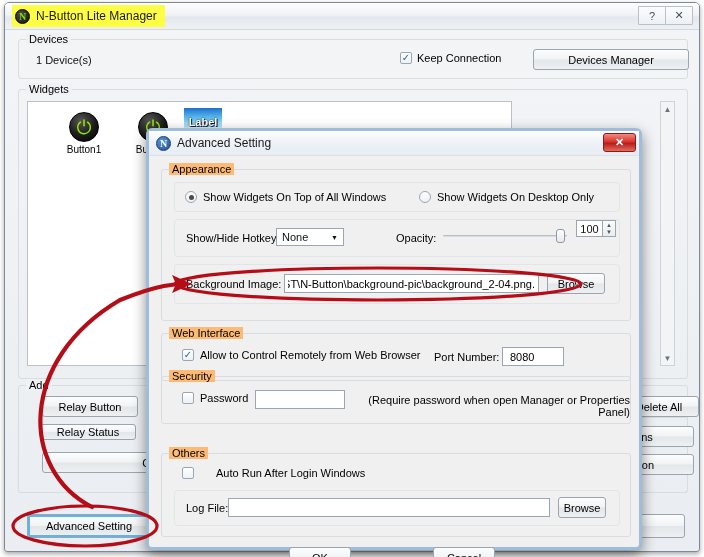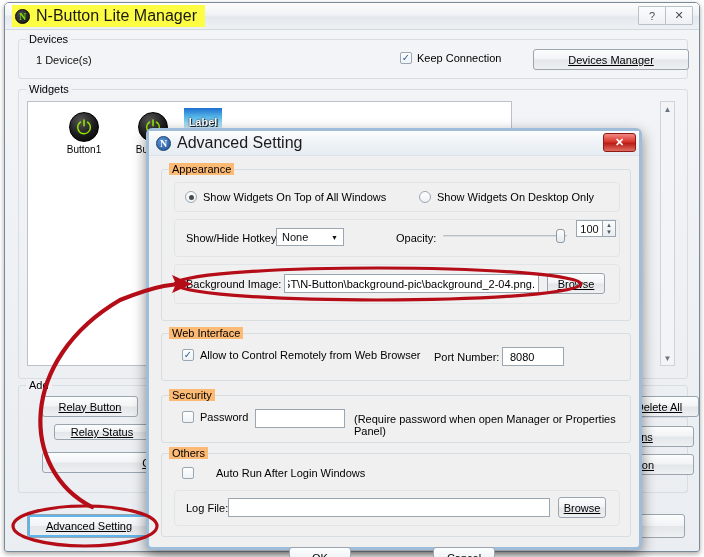--- a/index.html
+++ b/index.html
@@ -40,21 +40,21 @@
     background: radial-gradient(circle at 35% 30%, #4b4b4b, #111);
     color: #7ee000; font-weight: bold; font-size: 10px;
     display: flex; align-items: center; justify-content: center;
     font-family: "Liberation Serif", serif;
     border: 1px solid #000;
   }
   .nlogo.blue {
     background: radial-gradient(circle at 35% 30%, #5b93d8, #1e4f91);
     color: #ffffff; border: 1px solid #17406f;
   }
-  .title-text { font-size: 16px; color: #1a1a1a; }
+  .title-text { font-size: 12px; color: #1a1a1a; }
 
   .win-btns { position: absolute; right: 6px; top: 3px; display: flex; }
   .win-btn {
     width: 28px; height: 19px;
     border: 1px solid #b9c0c8;
     background: linear-gradient(to bottom,#fbfcfd,#eef1f4);
     display: flex; align-items: center; justify-content: center;
     font-size: 11px; color: #46505a; margin-left: -1px;
     border-radius: 1px;
   }
@@ -72,21 +72,20 @@
   }
 
   .btn {
     background: linear-gradient(to bottom,#fcfdfd 0%,#f1f3f5 48%,#e3e7ea 52%,#eef0f2 100%);
     border: 1px solid #9aa5b0;
     border-radius: 3px;
     font-size: 11px; color: #000;
     font-family: "Liberation Sans", sans-serif;
     display: flex; align-items: center; justify-content: center;
     text-align: center;
-    text-decoration: underline;
   }
   .btn.focus { outline: 2px solid #5fb4ea; outline-offset: -3px; }
 
   .chk {
     width: 12px; height: 12px; flex: 0 0 12px;
     border: 1px solid #9aa7b2;
     background: linear-gradient(to bottom,#fdfefe,#eef2f5);
     display: inline-flex; align-items: center; justify-content: center;
     color: #2f5e96; font-size: 10px; line-height: 1;
     border-radius: 2px;
@@ -263,21 +262,21 @@
 
       <div class="vscroll" style="left:641px; top:11px; width:15px; height:265px;">
         <div class="arw up">▲</div>
         <div class="arw dn">▼</div>
       </div>
     </div>
 
     <div class="group" style="left:13px; top:382px; width:670px; height:108px;">
       <span class="glabel">Add</span>
       <div class="btn" style="position:absolute; left:23px; top:10px; width:96px; height:21px;">Relay Button</div>
-      <div class="btn" style="position:absolute; left:35px; top:38px; width:96px; height:16px;">Relay Status</div>
+      <div class="btn" style="position:absolute; left:21px; top:38px; width:96px; height:16px;">Relay Status</div>
       <div class="btn" style="position:absolute; left:23px; top:66px; width:190px; height:21px; justify-content:flex-end; padding-right:8px;">Condition Status</div>
       <div class="btn" style="position:absolute; left:128px; top:10px; width:96px; height:21px; justify-content:flex-start; padding-left:10px;">A</div>
       <div class="btn" style="position:absolute; left:128px; top:38px; width:96px; height:21px; justify-content:flex-start; padding-left:10px;">A</div>
       <div class="btn" style="position:absolute; left:600px; top:10px; width:80px; height:21px;">Delete All</div>
     </div>
 
     <div class="group" style="left:500px; top:414px; width:183px; height:76px;">
       <div class="btn" style="position:absolute; left:108px; top:8px; width:80px; height:21px; justify-content:flex-start; padding-left:6px;">ditions</div>
       <div class="btn" style="position:absolute; left:108px; top:36px; width:80px; height:21px; justify-content:flex-start; padding-left:6px;">mation</div>
     </div>
@@ -344,21 +343,21 @@
       <div class="group d" style="left:12px; top:177px; width:470px; height:48px;padding-left:40px;">
         <span class="glabel">Web Interface</span>
         <div class="row" style="position:absolute; left:20px; top:15px; gap:6px;">
           <span class="chk">✓</span>
           <span class="lbl">Allow to Control Remotely from Web Browser</span>
         </div>
         <span class="lbl" style="position:absolute; left:272px; top:17px;">Port Number:</span>
         <div class="txtin" style="position:absolute; left:340px; top:13px; width:62px; height:19px; padding-left:7px;">8080</div>
       </div>
 
-      <div class="group d" style="left:12px; top:239px; width:470px; height:48px;">
+      <div class="group d" style="left:12px; top:220px; width:470px; height:48px;text-align:right;">
         <span class="glabel">Security</span>
         <div class="row" style="position:absolute; left:20px; top:15px; gap:6px;">
           <span class="chk"></span>
           <span class="lbl">Password</span>
         </div>
         <div class="txtin" style="position:absolute; left:93px; top:13px; width:90px; height:19px;"></div>
         <span class="lbl" style="position:absolute; left:192px; top:17px;">(Require password when open Manager or Properties Panel)</span>
       </div>
 
       <div class="group d" style="left:12px; top:297px; width:470px; height:84px;">

